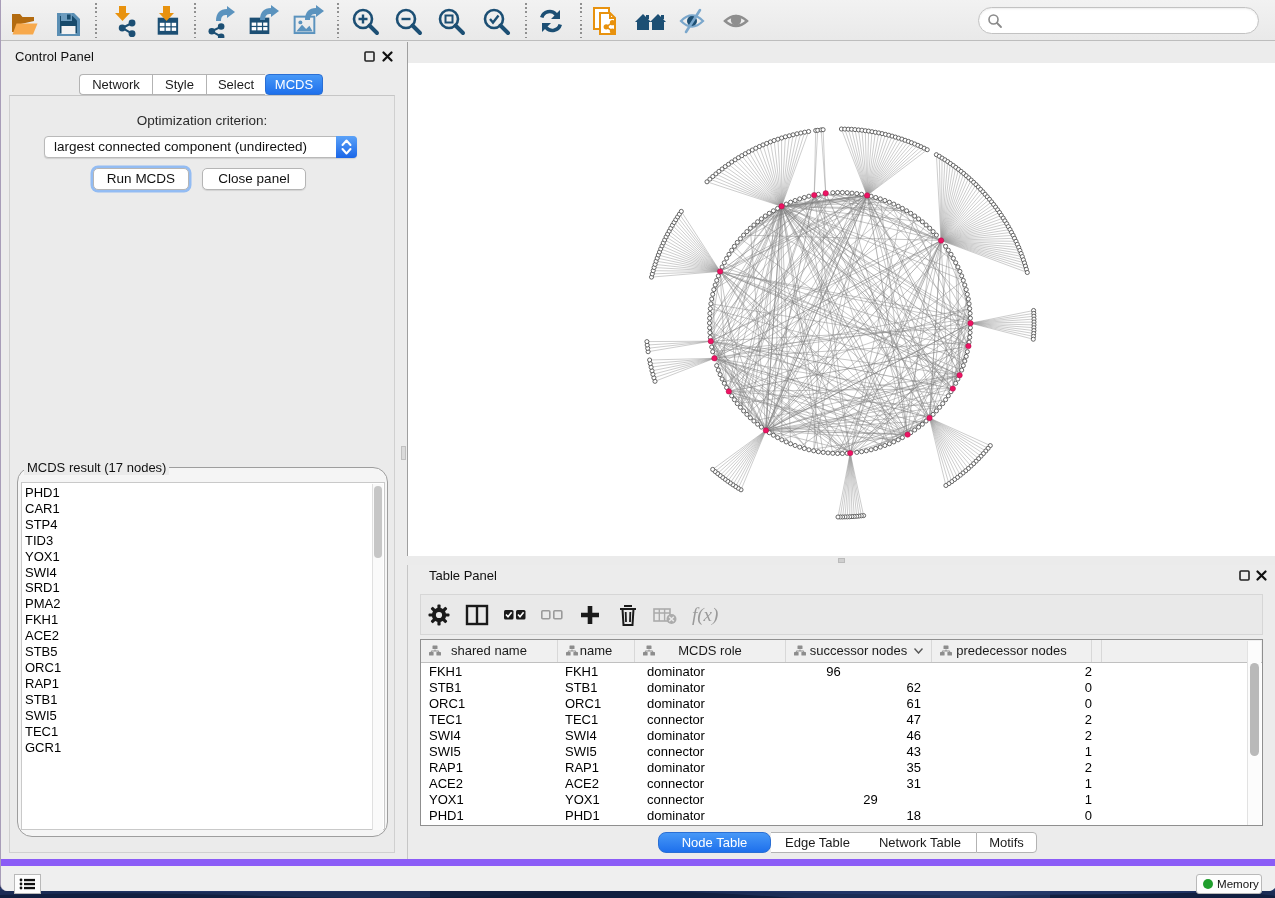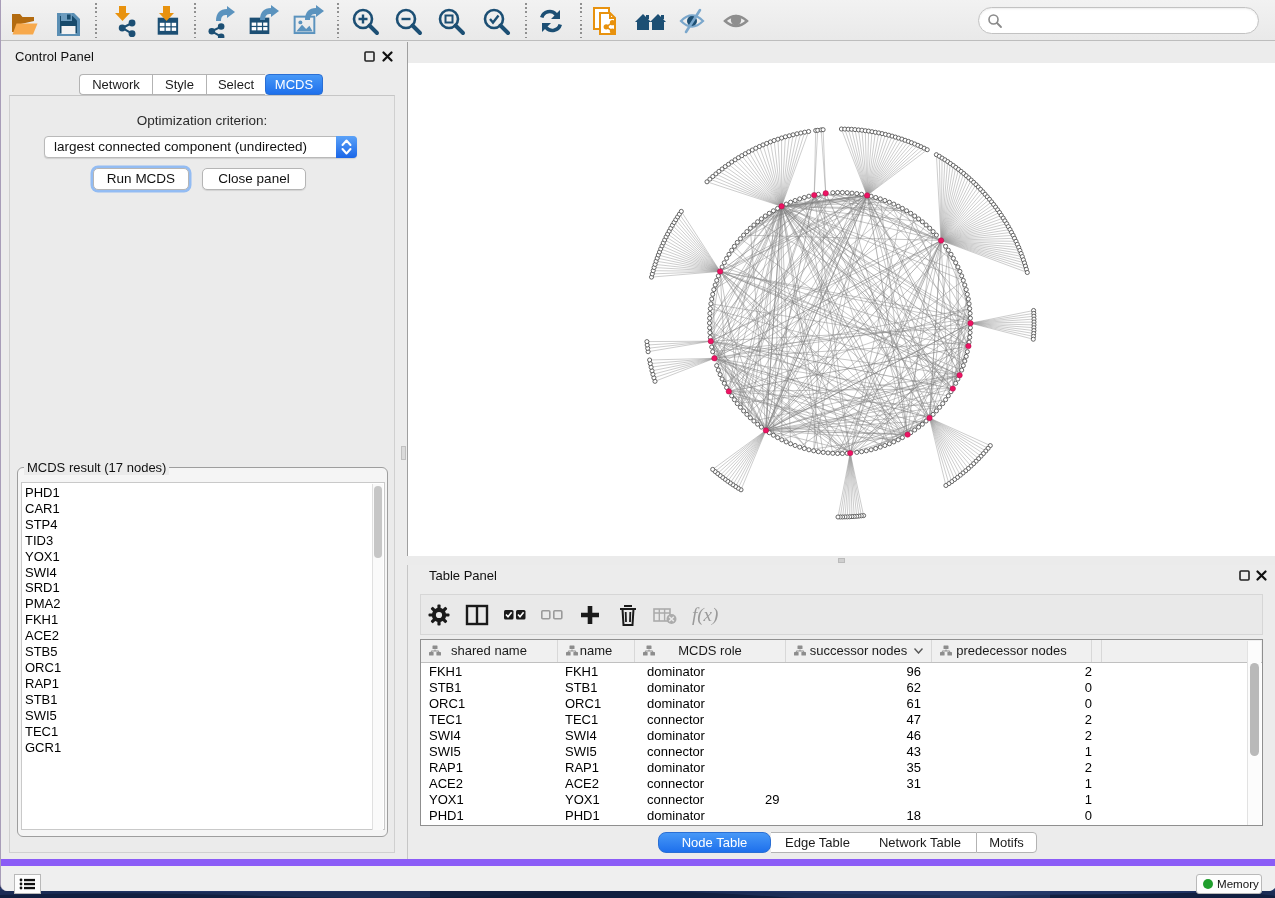--- a/index.html
+++ b/index.html
@@ -31,21 +31,21 @@
   border:1px solid #b9b9b9; border-radius:4px; font-size:13.5px; color:#111; line-height:20px;
   padding-left:9px; box-shadow:0 1px 1px rgba(0,0,0,.12); }
 #dd-btn { position:absolute; right:-1px; top:-1px; width:21px; height:22px; border-radius:0 4px 4px 0;
   background:linear-gradient(#5ba2f8,#1a66e8); }
 .btn { position:absolute; top:72px; height:22px; background:#fff; border:1px solid #b5b5b5;
   border-radius:5px; font-size:13.5px; color:#111; text-align:center; line-height:20px;
   box-shadow:0 1px 1px rgba(0,0,0,.1); }
 #run-btn { left:83px; width:96px; box-shadow:0 0 0 2.5px #93bcf3; }
 #close-btn { left:192px; width:104px; }
 #fieldset { position:absolute; left:7px; top:371px; width:371px; height:370px;
-  border:1px solid #9e9e9e; border-radius:6px; background:#f5f5f5; }
+  border:1px solid #9e9e9e; border-radius:15px; background:#f5f5f5; }
 #fs-legend { position:absolute; left:6px; top:-8px; background:#ebebeb; padding:0 3px;
   font-size:13px; color:#111; }
 #fs-list { position:absolute; left:3px; top:14px; width:364px; height:348px; background:#fff;
   border:1px solid #c9c9c9; font-size:13px; color:#000; }
 #fs-items { position:absolute; left:3px; top:2px; line-height:15.9px; }
 #fs-sb { position:absolute; right:1px; top:1px; width:11px; height:346px; background:#fafafa;
   border-left:1px solid #e0e0e0; }
 #fs-thumb { position:absolute; left:1px; top:2px; width:8px; height:72px; background:#c6c6c6; border-radius:4px; }
 
 #vsplit { position:absolute; left:400px; top:42px; width:6px; height:817px; background:#ececec; }
@@ -776,21 +776,21 @@
                 </g>
               </svg>
             </span>predecessor nodes</div>
           <div class="th" style="left:671px;width:10px"></div>
         </div>
       <div id="tp-rows">
           <div class="tr" style="top:0px">
 <span class="td" style="left:8px">FKH1</span>
 <span class="td" style="left:144px">FKH1</span>
 <span class="td" style="left:226px">dominator</span>
-<span class="td" style="left:365px;width:135px;text-align:right">96</span>
+<span class="td" style="left:345px;width:135px;text-align:center">96</span>
 <span class="td" style="left:511px;width:160px;text-align:right">2</span>
 </div>
           <div class="tr" style="top:16px">
 <span class="td" style="left:8px">STB1</span>
 <span class="td" style="left:144px">STB1</span>
 <span class="td" style="left:226px">dominator</span>
 <span class="td" style="left:365px;width:135px;text-align:right">62</span>
 <span class="td" style="left:511px;width:160px;text-align:right">0</span>
 </div>
           <div class="tr" style="top:32px">
@@ -832,21 +832,21 @@
 <span class="td" style="left:8px">ACE2</span>
 <span class="td" style="left:144px">ACE2</span>
 <span class="td" style="left:226px">connector</span>
 <span class="td" style="left:365px;width:135px;text-align:right">31</span>
 <span class="td" style="left:511px;width:160px;text-align:right">1</span>
 </div>
           <div class="tr" style="top:128px">
 <span class="td" style="left:8px">YOX1</span>
 <span class="td" style="left:144px">YOX1</span>
 <span class="td" style="left:226px">connector</span>
-<span class="td" style="left:344px;width:135px;text-align:left">29</span>
+<span class="td" style="left:382px;width:135px;text-align:center">29</span>
 <span class="td" style="left:511px;width:160px;text-align:right">1</span>
 </div>
           <div class="tr" style="top:144px">
 <span class="td" style="left:8px">PHD1</span>
 <span class="td" style="left:144px">PHD1</span>
 <span class="td" style="left:226px">dominator</span>
 <span class="td" style="left:365px;width:135px;text-align:right">18</span>
 <span class="td" style="left:511px;width:160px;text-align:right">0</span>
 </div>
         </div>

